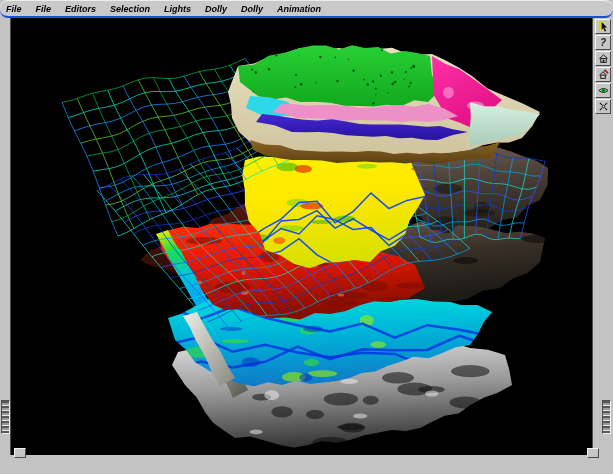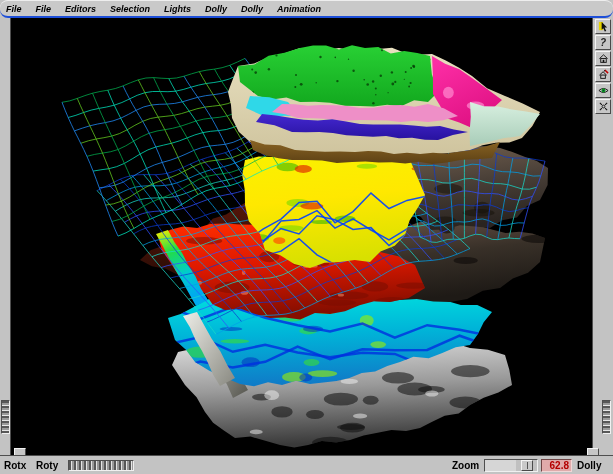--- a/index.html
+++ b/index.html
@@ -483,25 +483,14 @@
           </svg>
         </span>
       </div>
     </div>
 
   <div class="vwheel" id="rotx-wheel"></div>
   <div class="vwheel" id="dolly-wheel"></div>
   <div class="nub" style="left:14px;top:448px;"></div>
   <div class="nub" style="left:587px;top:448px;"></div>
 
-  <div id="bottombar">
-    <span class="bb-label" id="rotx-label">Rotx</span>
-    <span class="bb-label" id="roty-label">Roty</span>
-    <div class="hwheel" id="roty-wheel"></div>
-    <span class="bb-label" id="zoom-label">Zoom</span>
-    <div id="zoom-slider">
-      <div id="zoom-handle"></div>
-    </div>
-    <div id="zoom-value">62.8</div>
-    <span class="bb-label" id="dolly-label">Dolly</span>
-  </div>
 
 </div>
 
 </body></html>

